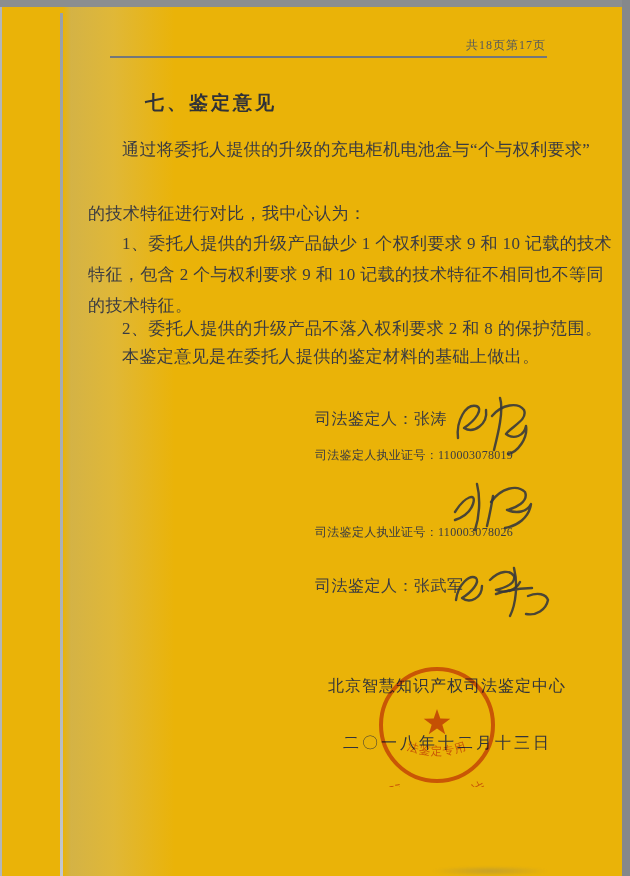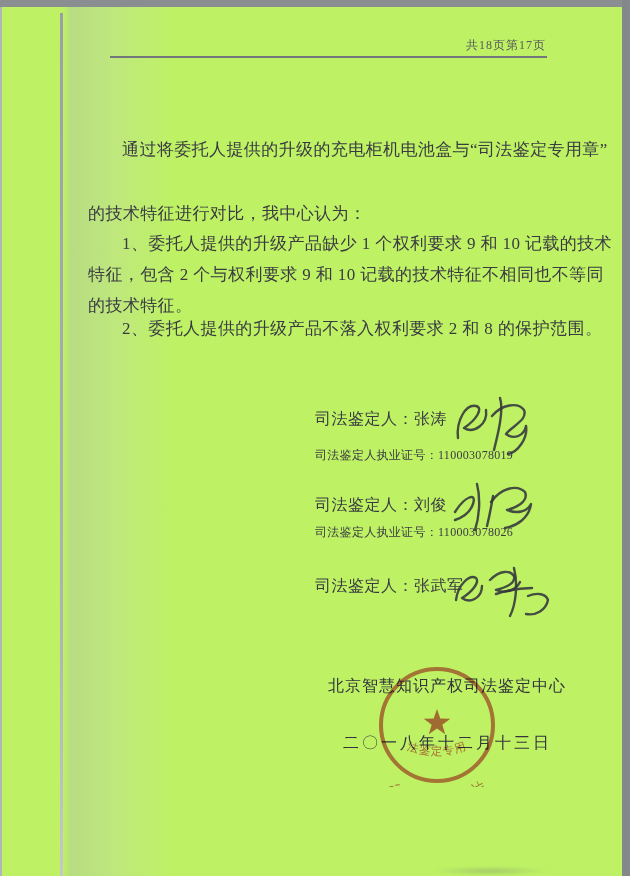--- a/index.html
+++ b/index.html
@@ -1,18 +1,18 @@
 <!DOCTYPE html>
 <html><head>
 <meta charset="utf-8">
 <style>
   html,body{margin:0;padding:0;background:#ffffff;}
   .scan{
     position:relative;width:630px;height:876px;overflow:hidden;
-    background:#bef264;
+    background:#eab308;
     font-family:"Liberation Serif","DejaVu Serif",serif;
     color:#3a3b40;
   }
   
   .edge-top{position:absolute;left:0;top:0;width:630px;height:7px;background:#8b8e90;}
   .edge-right{position:absolute;left:622px;top:0;width:8px;height:876px;background:#85888b;}
   .edge-left-outer{position:absolute;left:0;top:7px;width:2px;height:869px;background:#b2b6ba;}
   .page-fold-line{position:absolute;left:60px;top:13px;width:3px;height:863px;
     background:linear-gradient(180deg,#9aa0a6,#aeb3b8 70%,#c4c8cc);}
   .page-shadow-left{position:absolute;left:63px;top:7px;width:112px;height:869px;
@@ -49,37 +49,38 @@
   <div class="edge-top"></div>
   <div class="edge-right"></div>
   <div class="edge-left-outer"></div>
   <div class="page-fold-line"></div>
   <div class="page-shadow-left"></div>
   <div class="bottom-smudge"></div>
 
   <div class="page-indicator">共18页第17页</div>
   <div class="header-rule"></div>
 
+  <div class="section-title">七、鉴定意见</div>
 
-  <div class="body-line indent" style="top:138px">通过将委托人提供的升级的充电柜机电池盒与“司法鉴定专用章”</div>
+  <div class="body-line indent" style="top:138px">通过将委托人提供的升级的充电柜机电池盒与“个与权利要求”</div>
   <div class="body-line" style="top:202px">的技术特征进行对比，我中心认为：</div>
   <div class="body-line indent" style="top:232px">1、委托人提供的升级产品缺少 1 个权利要求 9 和 10 记载的技术</div>
   <div class="body-line" style="top:263px">特征，包含 2 个与权利要求 9 和 10 记载的技术特征不相同也不等同</div>
   <div class="body-line" style="top:294px">的技术特征。</div>
   <div class="body-line indent" style="top:317px">2、委托人提供的升级产品不落入权利要求 2 和 8 的保护范围。</div>
+  <div class="body-line indent" style="top:345px">本鉴定意见是在委托人提供的鉴定材料的基础上做出。</div>
 
   <div class="sig-label" style="top:409px">司法鉴定人：张涛</div>
   <div class="sig-license" style="top:447px">司法鉴定人执业证号：110003078019</div>
   <svg class="sig-script" style="left:448px;top:390px" width="92" height="70" viewBox="0 0 92 70">
     <path d="M10,48 C8,30 18,14 28,16 C36,18 28,30 16,38 C26,44 40,34 38,20"></path>
     <path d="M52,8 C56,20 50,44 46,60"></path>
     <path d="M44,26 C54,14 70,12 76,20 C80,30 64,36 58,44 C66,50 76,46 78,36 C80,48 70,62 60,64"></path>
   </svg>
 
-  <div class="sig-label" style="top:495px">司法鉴定人：刘俊</div>
   <div class="sig-license" style="top:524px">司法鉴定人执业证号：110003078026</div>
   <svg class="sig-script" style="left:443px;top:474px" width="96" height="66" viewBox="0 0 96 66">
     <path d="M12,38 C22,22 34,18 30,30 C27,39 18,44 12,46"></path>
     <path d="M34,10 C38,26 36,44 32,56"></path>
     <path d="M50,22 C48,34 46,44 44,52"></path>
     <path d="M48,28 C58,14 74,10 82,18 C86,28 72,34 64,36 C74,40 84,38 88,30 C86,44 74,52 62,54"></path>
   </svg>
 
   <div class="sig-label" style="top:576px">司法鉴定人：张武军</div>
   <svg class="sig-script" style="left:448px;top:560px" width="104" height="64" viewBox="0 0 104 64">

